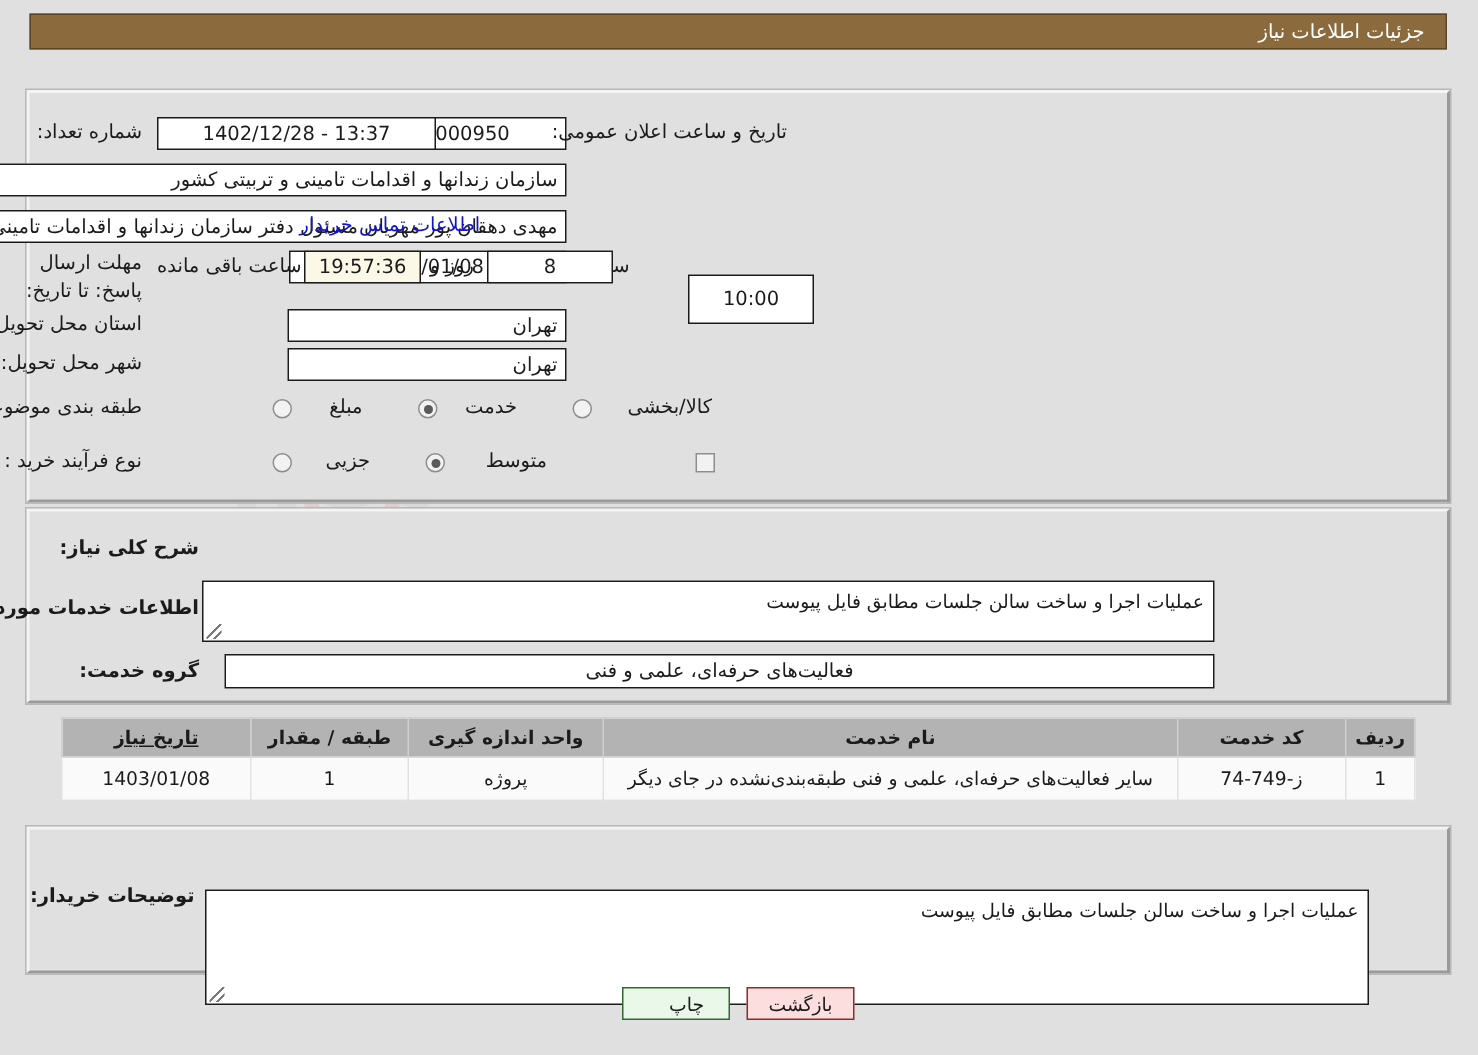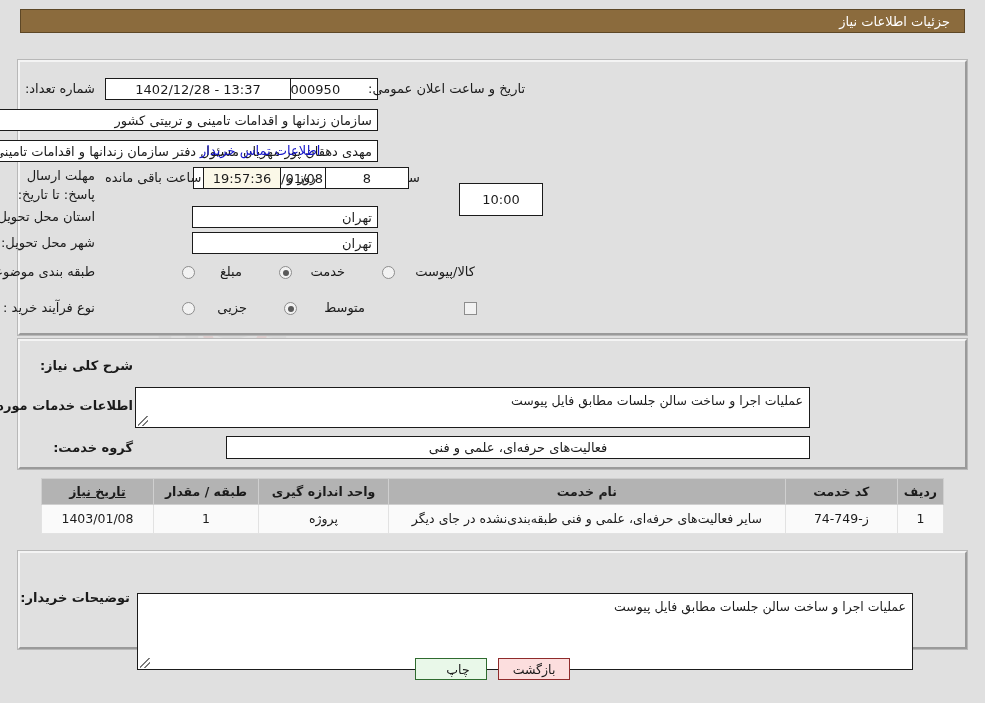--- a/index.html
+++ b/index.html
@@ -245,49 +245,49 @@
 
   <div class="lbl" style="right:890px; top:235px;">شهر محل تحویل:</div>
   <div class="fld fld-r" style="right:607px; top:232px; width:186px; height:22px;">تهران</div>
 
   <div class="lbl" style="right:890px; top:264px;">طبقه بندی موضوعی:</div>
   <div class="radio" style="right:790px; top:266px;"></div>
   <div class="lbl" style="right:743px; top:264px;">مبلغ</div>
   <div class="radio on" style="right:693px; top:266px;"></div>
   <div class="lbl" style="right:640px; top:264px;">خدمت</div>
   <div class="radio" style="right:590px; top:266px;"></div>
-  <div class="lbl" style="right:510px; top:264px;">کالا/پیوست</div>
+  <div class="lbl" style="right:510px; top:264px;">کالا/بخشی</div>
 
   <div class="lbl" style="right:890px; top:300px;">نوع فرآیند خرید :</div>
   <div class="radio" style="right:790px; top:302px;"></div>
   <div class="lbl" style="right:738px; top:300px;">جزیی</div>
   <div class="radio on" style="right:688px; top:302px;"></div>
   <div class="lbl" style="right:620px; top:300px;">متوسط</div>
   <div class="cbox" style="right:508px; top:302px;"></div>
 
   <div class="panel panel-mid"></div>
 
   <div class="lbl lbl-bold" style="right:852px; top:358px;">شرح کلی نیاز:</div>
   <div class="ta" style="right:175px; top:351px; width:675px; height:41px;">عملیات اجرا و ساخت سالن جلسات مطابق فایل پیوست</div>
 
   <div class="lbl lbl-bold" style="right:852px; top:398px;">اطلاعات خدمات مورد نیاز</div>
 
   <div class="lbl lbl-bold" style="right:852px; top:440px;">گروه خدمت:</div>
-  <div class="fld fld-c" style="right:175px; top:436px; width:584px; height:23px;">فعالیت‌های حرفه‌ای، علمی و فنی</div>
+  <div class="fld fld-c" style="right:175px; top:436px; width:660px; height:23px;">فعالیت‌های حرفه‌ای، علمی و فنی</div>
 
   <div class="tblwrap">
     <table class="grid">
       <thead>
         <tr>
           <th style="width:38px;">ردیف</th>
           <th style="width:112px;">کد خدمت</th>
           <th>نام خدمت</th>
           <th style="width:130px;">واحد اندازه گیری</th>
           <th style="width:105px;">طبقه / مقدار</th>
-          <th style="width:112px;text-decoration:underline;">تاریخ نیاز</th>
+          <th style="width:126px;text-decoration:underline;">تاریخ نیاز</th>
         </tr>
       </thead>
       <tbody>
         <tr>
           <td>1</td>
           <td>ز-749-74</td>
           <td>سایر فعالیت‌های حرفه‌ای، علمی و فنی طبقه‌بندی‌نشده در جای دیگر</td>
           <td>پروژه</td>
           <td>1</td>
           <td>1403/01/08</td>

